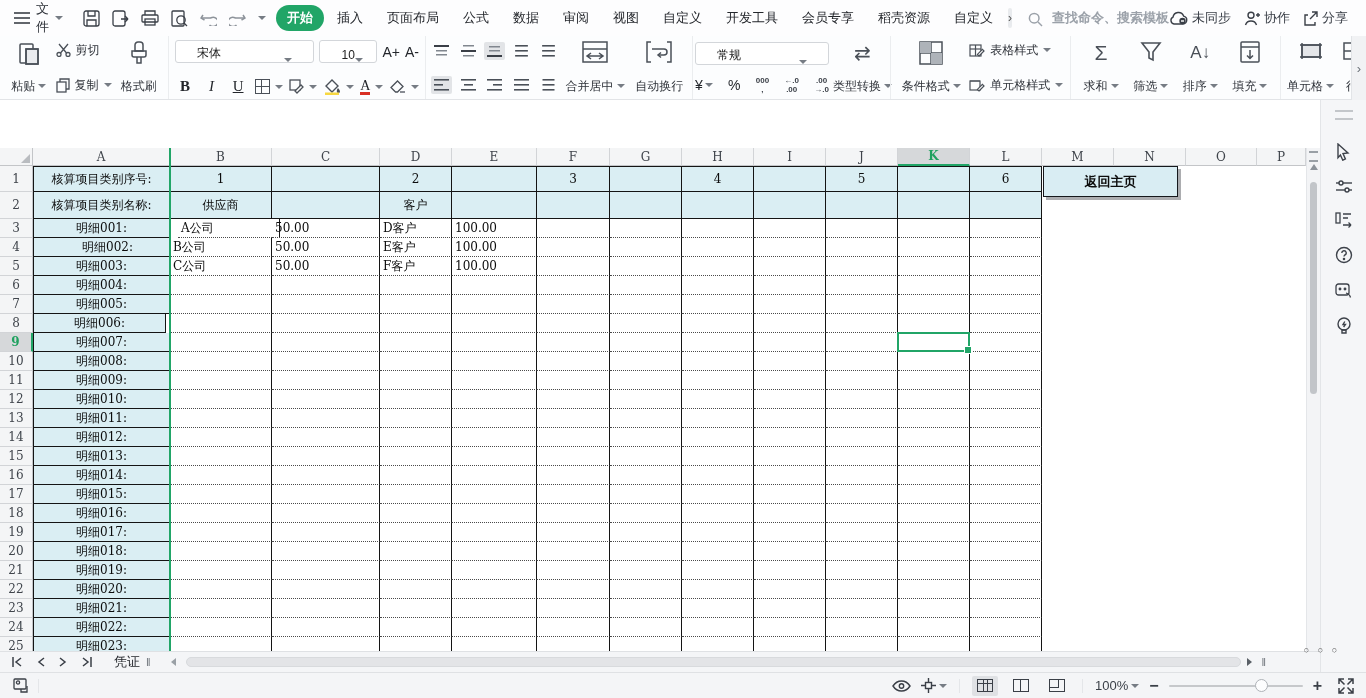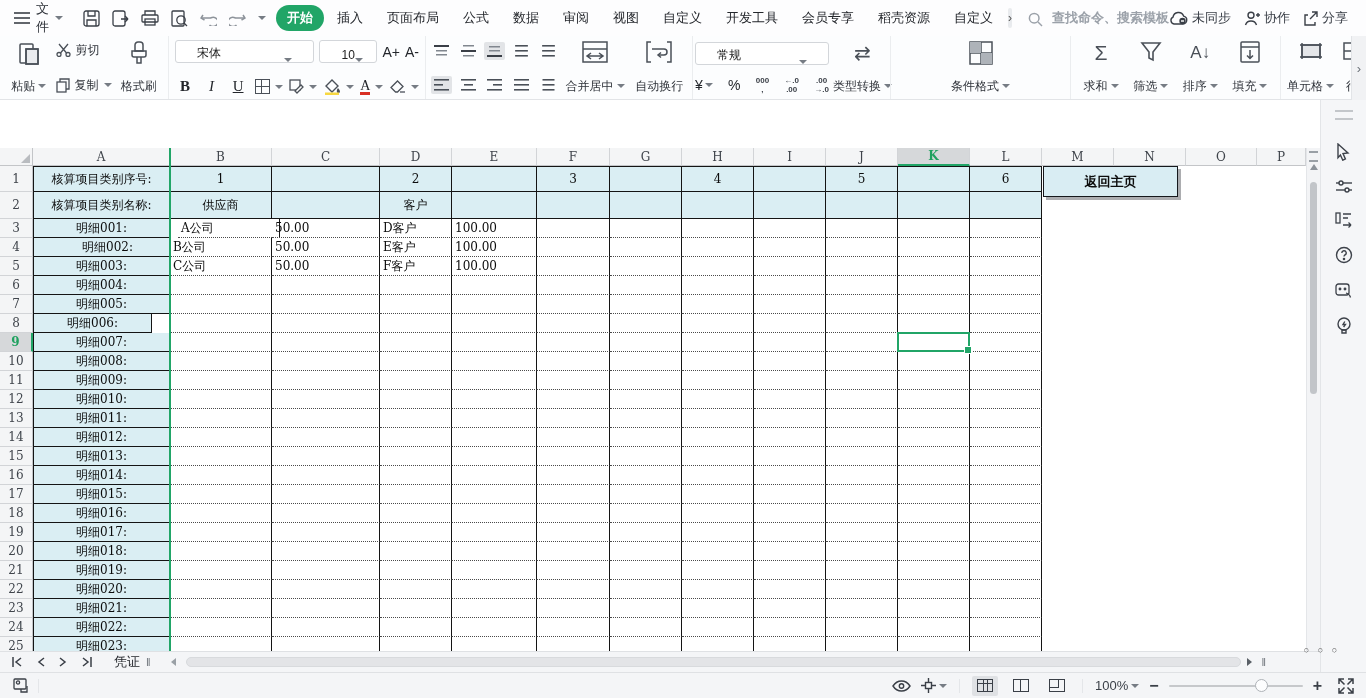--- a/index.html
+++ b/index.html
@@ -404,20 +404,40 @@
             <rect x="1" y="1" width="22" height="22"></rect>
             <line x1="12" y1="1" x2="12" y2="23"></line>
             <line x1="1" y1="12" x2="23" y2="12"></line>
             <rect x="1" y="1" width="11" height="11" fill="#aeb3b9" stroke="none"></rect>
             <rect x="12" y="12" width="11" height="11" fill="#aeb3b9" stroke="none"></rect>
           </svg>
         <span class="lbl">
             <span>条件格式</span>
             <span class="caret"></span>
           </span>
+      </div>
+      <div class="stackcol">
+        <span class="srow">
+          <svg width="16" height="13" viewBox="0 0 16 13" fill="none" stroke="#4a5058" stroke-width="1.2">
+              <rect x="1" y="1" width="11" height="11"></rect>
+              <line x1="1" y1="5" x2="12" y2="5"></line>
+              <line x1="6.5" y1="1" x2="6.5" y2="12"></line>
+              <path d="M10 12 15 7l-1.6-1.6L8.4 10.4z" fill="#fff"></path>
+            </svg>
+          <span>表格样式</span>
+            <span class="caret"></span>
+        </span>
+        <span class="srow">
+          <svg width="16" height="13" viewBox="0 0 16 13" fill="none" stroke="#4a5058" stroke-width="1.2">
+              <rect x="1" y="2" width="10" height="9"></rect>
+              <path d="M1 2h10M10 12 15 7l-1.6-1.6L8.4 10.4z" fill="#fff"></path>
+            </svg>
+          <span>单元格样式</span>
+            <span class="caret"></span>
+        </span>
       </div>
     </div>
 
     <div class="rgroup" style="width:210px;">
       <div class="bigbtn">
         <span style="font-size:21px;color:#4a5058;line-height:24px;">Σ</span>
         <span class="lbl">
             <span>求和</span>
             <span class="caret"></span>
           </span>
@@ -594,21 +614,21 @@
       <div class="cell dcell" style="left: 272px; top: 147px; width: 108px; height: 19px;"></div>
       <div class="cell dcell" style="left: 380px; top: 147px; width: 72px; height: 19px;"></div>
       <div class="cell dcell" style="left: 452px; top: 147px; width: 85px; height: 19px;"></div>
       <div class="cell dcell" style="left: 537px; top: 147px; width: 73px; height: 19px;"></div>
       <div class="cell dcell" style="left: 610px; top: 147px; width: 72px; height: 19px;"></div>
       <div class="cell dcell" style="left: 682px; top: 147px; width: 72px; height: 19px;"></div>
       <div class="cell dcell" style="left: 754px; top: 147px; width: 72px; height: 19px;"></div>
       <div class="cell dcell" style="left: 826px; top: 147px; width: 72px; height: 19px;"></div>
       <div class="cell dcell" style="left: 898px; top: 147px; width: 72px; height: 19px;"></div>
       <div class="cell dcell" style="left: 970px; top: 147px; width: 72px; height: 19px;"></div>
-      <div class="cell cyan" style="left: 33px; top: 166px; width: 119px; height: 19px; border-left: 1px solid rgb(20, 20, 20);">明细006:</div>
+      <div class="cell cyan" style="left: 33px; top: 166px; width: 133px; height: 19px; border-left: 1px solid rgb(20, 20, 20);">明细006:</div>
       <div class="cell dcell" style="left: 170px; top: 166px; width: 102px; height: 19px;"></div>
       <div class="cell dcell" style="left: 272px; top: 166px; width: 108px; height: 19px;"></div>
       <div class="cell dcell" style="left: 380px; top: 166px; width: 72px; height: 19px;"></div>
       <div class="cell dcell" style="left: 452px; top: 166px; width: 85px; height: 19px;"></div>
       <div class="cell dcell" style="left: 537px; top: 166px; width: 73px; height: 19px;"></div>
       <div class="cell dcell" style="left: 610px; top: 166px; width: 72px; height: 19px;"></div>
       <div class="cell dcell" style="left: 682px; top: 166px; width: 72px; height: 19px;"></div>
       <div class="cell dcell" style="left: 754px; top: 166px; width: 72px; height: 19px;"></div>
       <div class="cell dcell" style="left: 826px; top: 166px; width: 72px; height: 19px;"></div>
       <div class="cell dcell" style="left: 898px; top: 166px; width: 72px; height: 19px;"></div>

